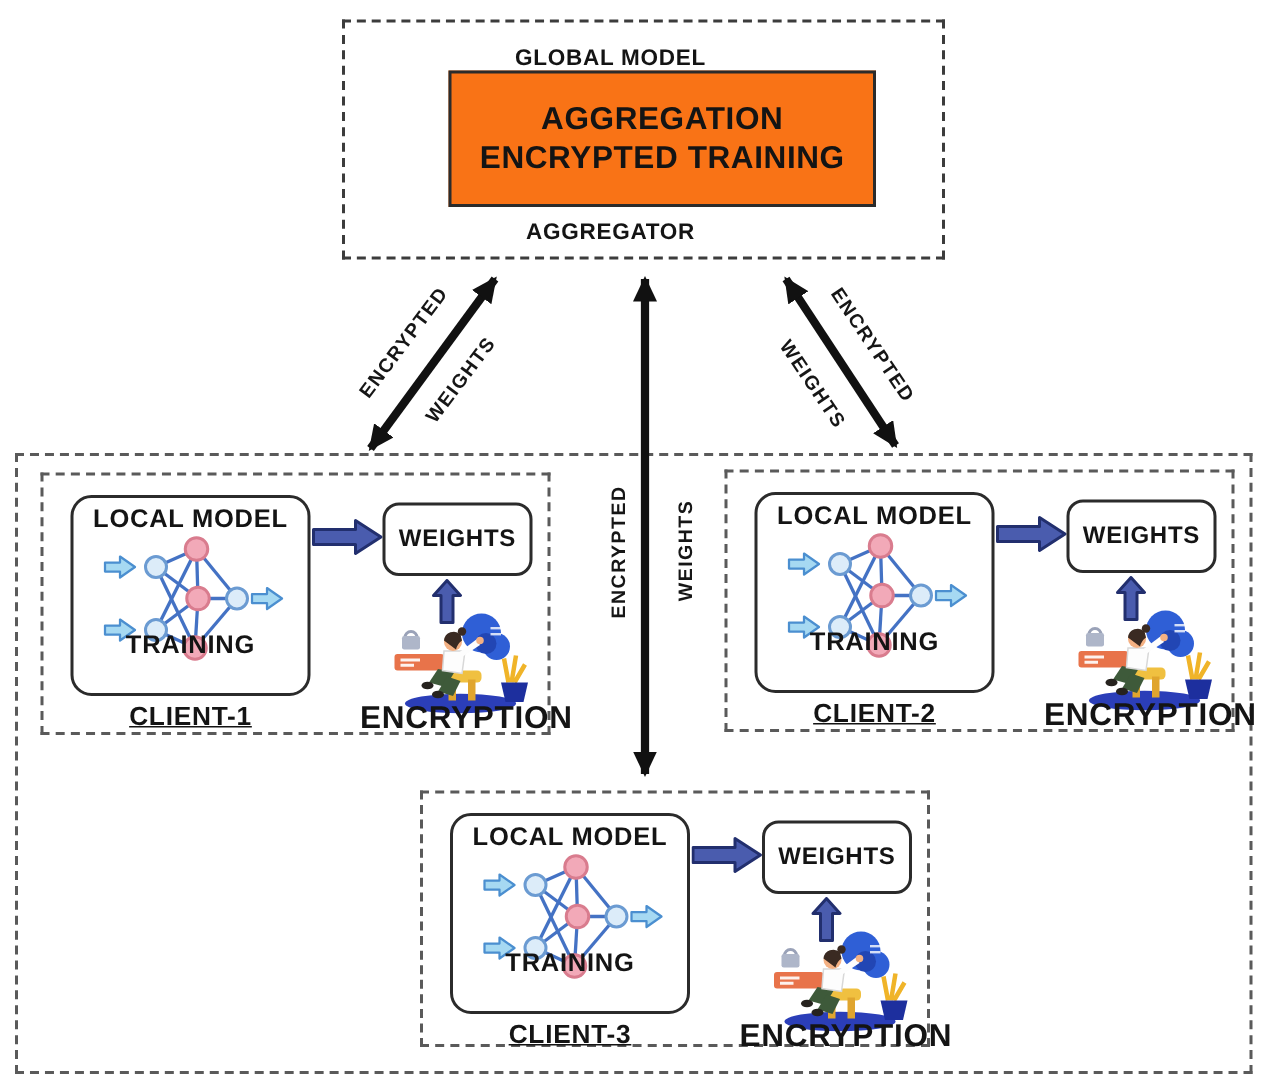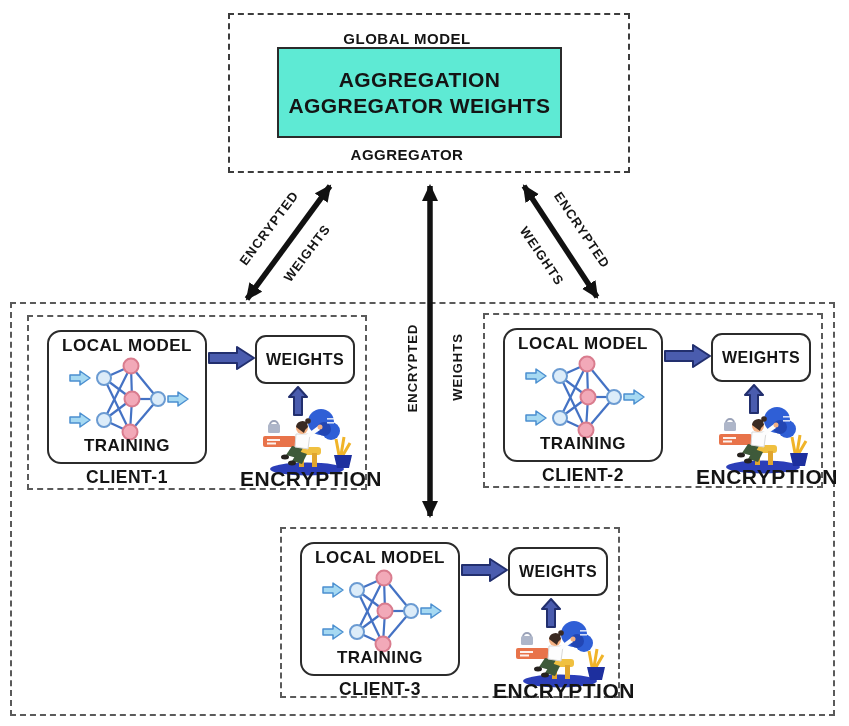--- a/index.html
+++ b/index.html
@@ -9,40 +9,40 @@
   }
   .abs{position:absolute;}
   .dashed{border:2px dashed #5a5a5a;box-sizing:border-box;background:transparent;}
   .dashed-dark{border:2px dashed #3c3c3c;box-sizing:border-box;}
   .caps{font-weight:700;letter-spacing:.5px;white-space:nowrap;}
   .center{text-align:center;}
 
   
   #global-box{left:228px;top:13px;width:402px;height:160px;}
   #global-title{left:0;right:44px;top:15px;font-size:15px;}
-  #agg-inner{left:47px;top:32px;width:285px;height:91px;border:2px solid #2b2b2b;
-    box-sizing:border-box;background:#5eead4;display:flex;flex-direction:column;
+  #agg-inner{left:69px;top:32px;width:285px;height:91px;border:2px solid #2b2b2b;
+    box-sizing:border-box;background:#f97316;display:flex;flex-direction:column;
     justify-content:center;align-items:center;gap:2px;}
   #agg-inner .line{font-size:21px;font-weight:700;letter-spacing:.4px;}
   #agg-footer{left:0;right:44px;top:131px;font-size:15px;}
 
   
   #outer-box{left:10px;top:302px;width:825px;height:414px;}
 
   
   .client{width:340px;height:175px;}
   #client1{left:27px;top:315px;}
   #client2{left:483px;top:313px;}
   #client3{left:280px;top:527px;width:340px;height:171px;}
   .local-box{position:absolute;left:18px;top:13px;width:160px;height:134px;
     border:2.5px solid #2b2b2b;border-radius:14px;background:#fff;box-sizing:border-box;padding-left:30px;}
   .local-title{position:absolute;left:0;width:100%;top:4px;font-size:17px;}
-  .training-label{position:absolute;left:0;width:100%;bottom:6px;font-size:17px;}
+  .training-label{position:absolute;left:0;width:100%;bottom:22px;font-size:17px;}
   .net-svg{position:absolute;left:15px;top:25px;}
-  .client-name{position:absolute;left:18px;top:150px;width:160px;font-size:17.5px;}
+  .client-name{position:absolute;left:18px;top:150px;width:160px;font-size:17.5px;text-decoration:underline;}
   .harrow{position:absolute;left:179px;top:28px;}
   .weights-box{position:absolute;left:226px;top:18px;width:100px;height:49px;
     border:2px solid #2b2b2b;border-radius:11px;background:#fff;box-sizing:border-box;
     display:flex;align-items:center;justify-content:center;font-size:16px;}
   .uparrow{position:absolute;left:258px;top:69px;}
   .illus{position:absolute;left:232px;top:88px;}
   .encryption-label{position:absolute;left:211px;top:150px;width:140px;font-size:21px;}
 
   
   #links-svg{left:0;top:0;z-index:10;pointer-events:none;}
@@ -120,21 +120,21 @@
         <path d="M35,22 a6.5,6.5 0 0 1 11,-4 l1,4 a10,10 0 0 0 -4,6 z" fill="#3a2a22"></path>
         <circle cx="47" cy="16" r="2.8" fill="#3a2a22"></circle>
       </g>
     </defs>
   </svg>
 
   <div class="abs dashed-dark" id="global-box">
     <div class="abs caps center" id="global-title">GLOBAL MODEL</div>
     <div class="abs" id="agg-inner">
       <div class="line">AGGREGATION</div>
-      <div class="line">AGGREGATOR WEIGHTS</div>
+      <div class="line">ENCRYPTED TRAINING</div>
     </div>
     <div class="abs caps center" id="agg-footer">AGGREGATOR</div>
   </div>
 
   <div class="abs dashed" id="outer-box"></div>
 
   <div class="abs dashed client" id="client1">
     <div class="local-box">
       <div class="caps center local-title">LOCAL MODEL</div>
       <svg class="net-svg" width="130" height="84" viewBox="0 0 130 84">

